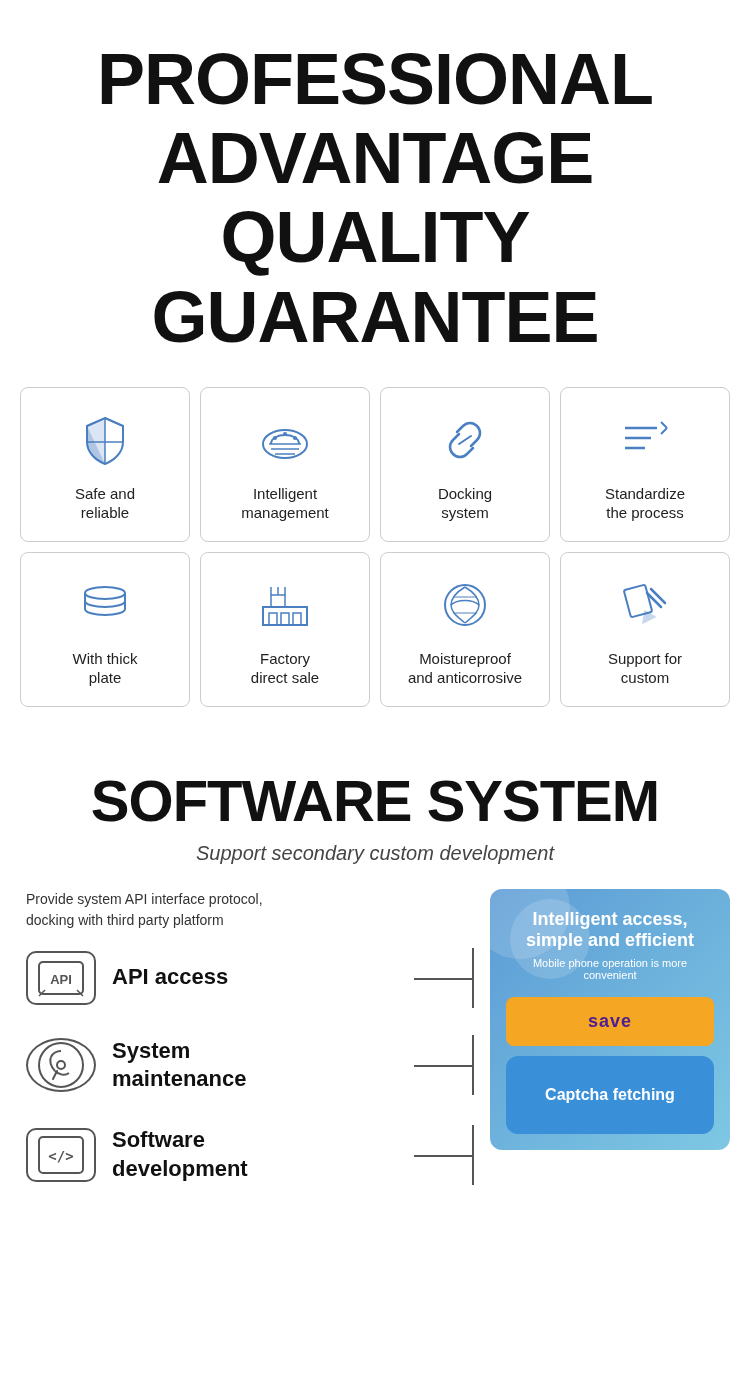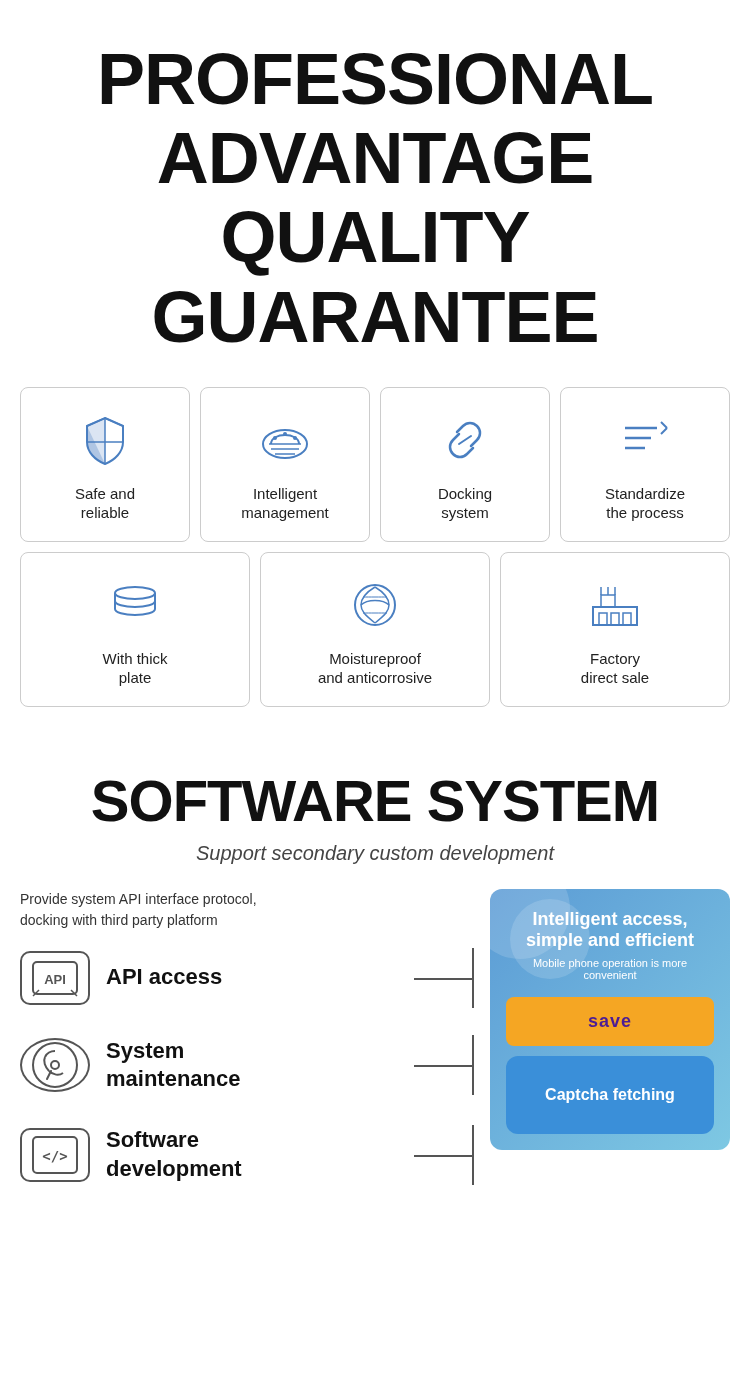--- a/index.html
+++ b/index.html
@@ -75,20 +75,21 @@
       font-size: 20px;
       color: #444;
       text-align: center;
       font-style: italic;
       margin-bottom: 24px;
     }
 
     .software-body {
       display: flex;
       gap: 16px;
+      margin-left: 6px;
     }
     .software-left {
       flex: 1;
     }
     .software-desc {
       font-size: 14px;
       color: #333;
       margin-bottom: 20px;
       line-height: 1.5;
     }
@@ -296,50 +297,62 @@
           <path d="M10 14 L10 22 C10 25.3 19 28 30 28 C41 28 50 25.3 50 22 L50 14" stroke="#4a7fc1" stroke-width="2" fill="none"></path>
           <path d="M10 22 L10 30 C10 33.3 19 36 30 36 C41 36 50 33.3 50 30 L50 22" stroke="#4a7fc1" stroke-width="2" fill="none"></path>
         </svg>
       </div>
       <div class="cell-label" style="white-space:pre-line;">With thick
 plate</div>
     </div>
 
     <div class="grid-cell">
       <div class="icon-wrap">
-        <svg width="56" height="56" viewBox="0 0 56 56" fill="none">
-          <circle cx="28" cy="28" r="20" stroke="#4a7fc1" stroke-width="2" fill="none"></circle>
-          <path d="M28 10 C18 16 14 22 14 28 C14 34 18 38 28 46" stroke="#4a7fc1" stroke-width="1.5" fill="none"></path>
-          <path d="M28 10 C38 16 42 22 42 28 C42 34 38 38 28 46" stroke="#4a7fc1" stroke-width="1.5" fill="none"></path>
-          <path d="M14 28 C20 22 36 22 42 28" stroke="#4a7fc1" stroke-width="1.5" fill="none"></path>
-          <path d="M16 20 C22 20 34 20 40 20" stroke="#4a7fc1" stroke-width="1" fill="none"></path>
-          <path d="M16 36 C22 36 34 36 40 36" stroke="#4a7fc1" stroke-width="1" fill="none"></path>
-        </svg>
-      </div>
-      <div class="cell-label" style="white-space:pre-line;">Moistureproof
-and anticorrosive</div>
-    </div>
-
-    <div class="grid-cell">
-      <div class="icon-wrap">
         <svg width="60" height="52" viewBox="0 0 60 52" fill="none">
           <rect x="8" y="28" width="44" height="18" stroke="#4a7fc1" stroke-width="2" fill="none"></rect>
           <rect x="16" y="16" width="14" height="12" stroke="#4a7fc1" stroke-width="1.5" fill="none"></rect>
           <line x1="16" y1="8" x2="16" y2="16" stroke="#4a7fc1" stroke-width="1.5"></line>
           <line x1="23" y1="8" x2="23" y2="16" stroke="#4a7fc1" stroke-width="1.5"></line>
           <line x1="30" y1="8" x2="30" y2="16" stroke="#4a7fc1" stroke-width="1.5"></line>
           <rect x="14" y="34" width="8" height="12" stroke="#4a7fc1" stroke-width="1.5" fill="none"></rect>
           <rect x="26" y="34" width="8" height="12" stroke="#4a7fc1" stroke-width="1.5" fill="none"></rect>
           <rect x="38" y="34" width="8" height="12" stroke="#4a7fc1" stroke-width="1.5" fill="none"></rect>
         </svg>
       </div>
       <div class="cell-label" style="white-space:pre-line;">Factory
 direct sale</div>
     </div>
 
+    <div class="grid-cell">
+      <div class="icon-wrap">
+        <svg width="56" height="56" viewBox="0 0 56 56" fill="none">
+          <circle cx="28" cy="28" r="20" stroke="#4a7fc1" stroke-width="2" fill="none"></circle>
+          <path d="M28 10 C18 16 14 22 14 28 C14 34 18 38 28 46" stroke="#4a7fc1" stroke-width="1.5" fill="none"></path>
+          <path d="M28 10 C38 16 42 22 42 28 C42 34 38 38 28 46" stroke="#4a7fc1" stroke-width="1.5" fill="none"></path>
+          <path d="M14 28 C20 22 36 22 42 28" stroke="#4a7fc1" stroke-width="1.5" fill="none"></path>
+          <path d="M16 20 C22 20 34 20 40 20" stroke="#4a7fc1" stroke-width="1" fill="none"></path>
+          <path d="M16 36 C22 36 34 36 40 36" stroke="#4a7fc1" stroke-width="1" fill="none"></path>
+        </svg>
+      </div>
+      <div class="cell-label" style="white-space:pre-line;">Moistureproof
+and anticorrosive</div>
+    </div>
+
+    <div class="grid-cell">
+      <div class="icon-wrap">
+        <svg width="56" height="52" viewBox="0 0 56 52" fill="none">
+          <rect x="10" y="8" width="22" height="28" rx="2" stroke="#4a7fc1" stroke-width="2" fill="none" transform="rotate(-15 21 22)"></rect>
+          <line x1="34" y1="10" x2="48" y2="24" stroke="#4a7fc1" stroke-width="2.5" stroke-linecap="round"></line>
+          <line x1="30" y1="14" x2="44" y2="28" stroke="#4a7fc1" stroke-width="2.5" stroke-linecap="round"></line>
+          <path d="M28 32 L26 44 L38 38 Z" stroke="#4a7fc1" stroke-width="1.5" fill="#4a7fc1" opacity="0.3"></path>
+        </svg>
+      </div>
+      <div class="cell-label" style="white-space:pre-line;">Support for
+custom</div>
+    </div>
 
   </div>
 </div>
 
 <div class="software-section">
   <div class="software-title">SOFTWARE SYSTEM</div>
   <div class="software-subtitle">Support secondary custom development</div>
 
   <div class="software-body">
 

